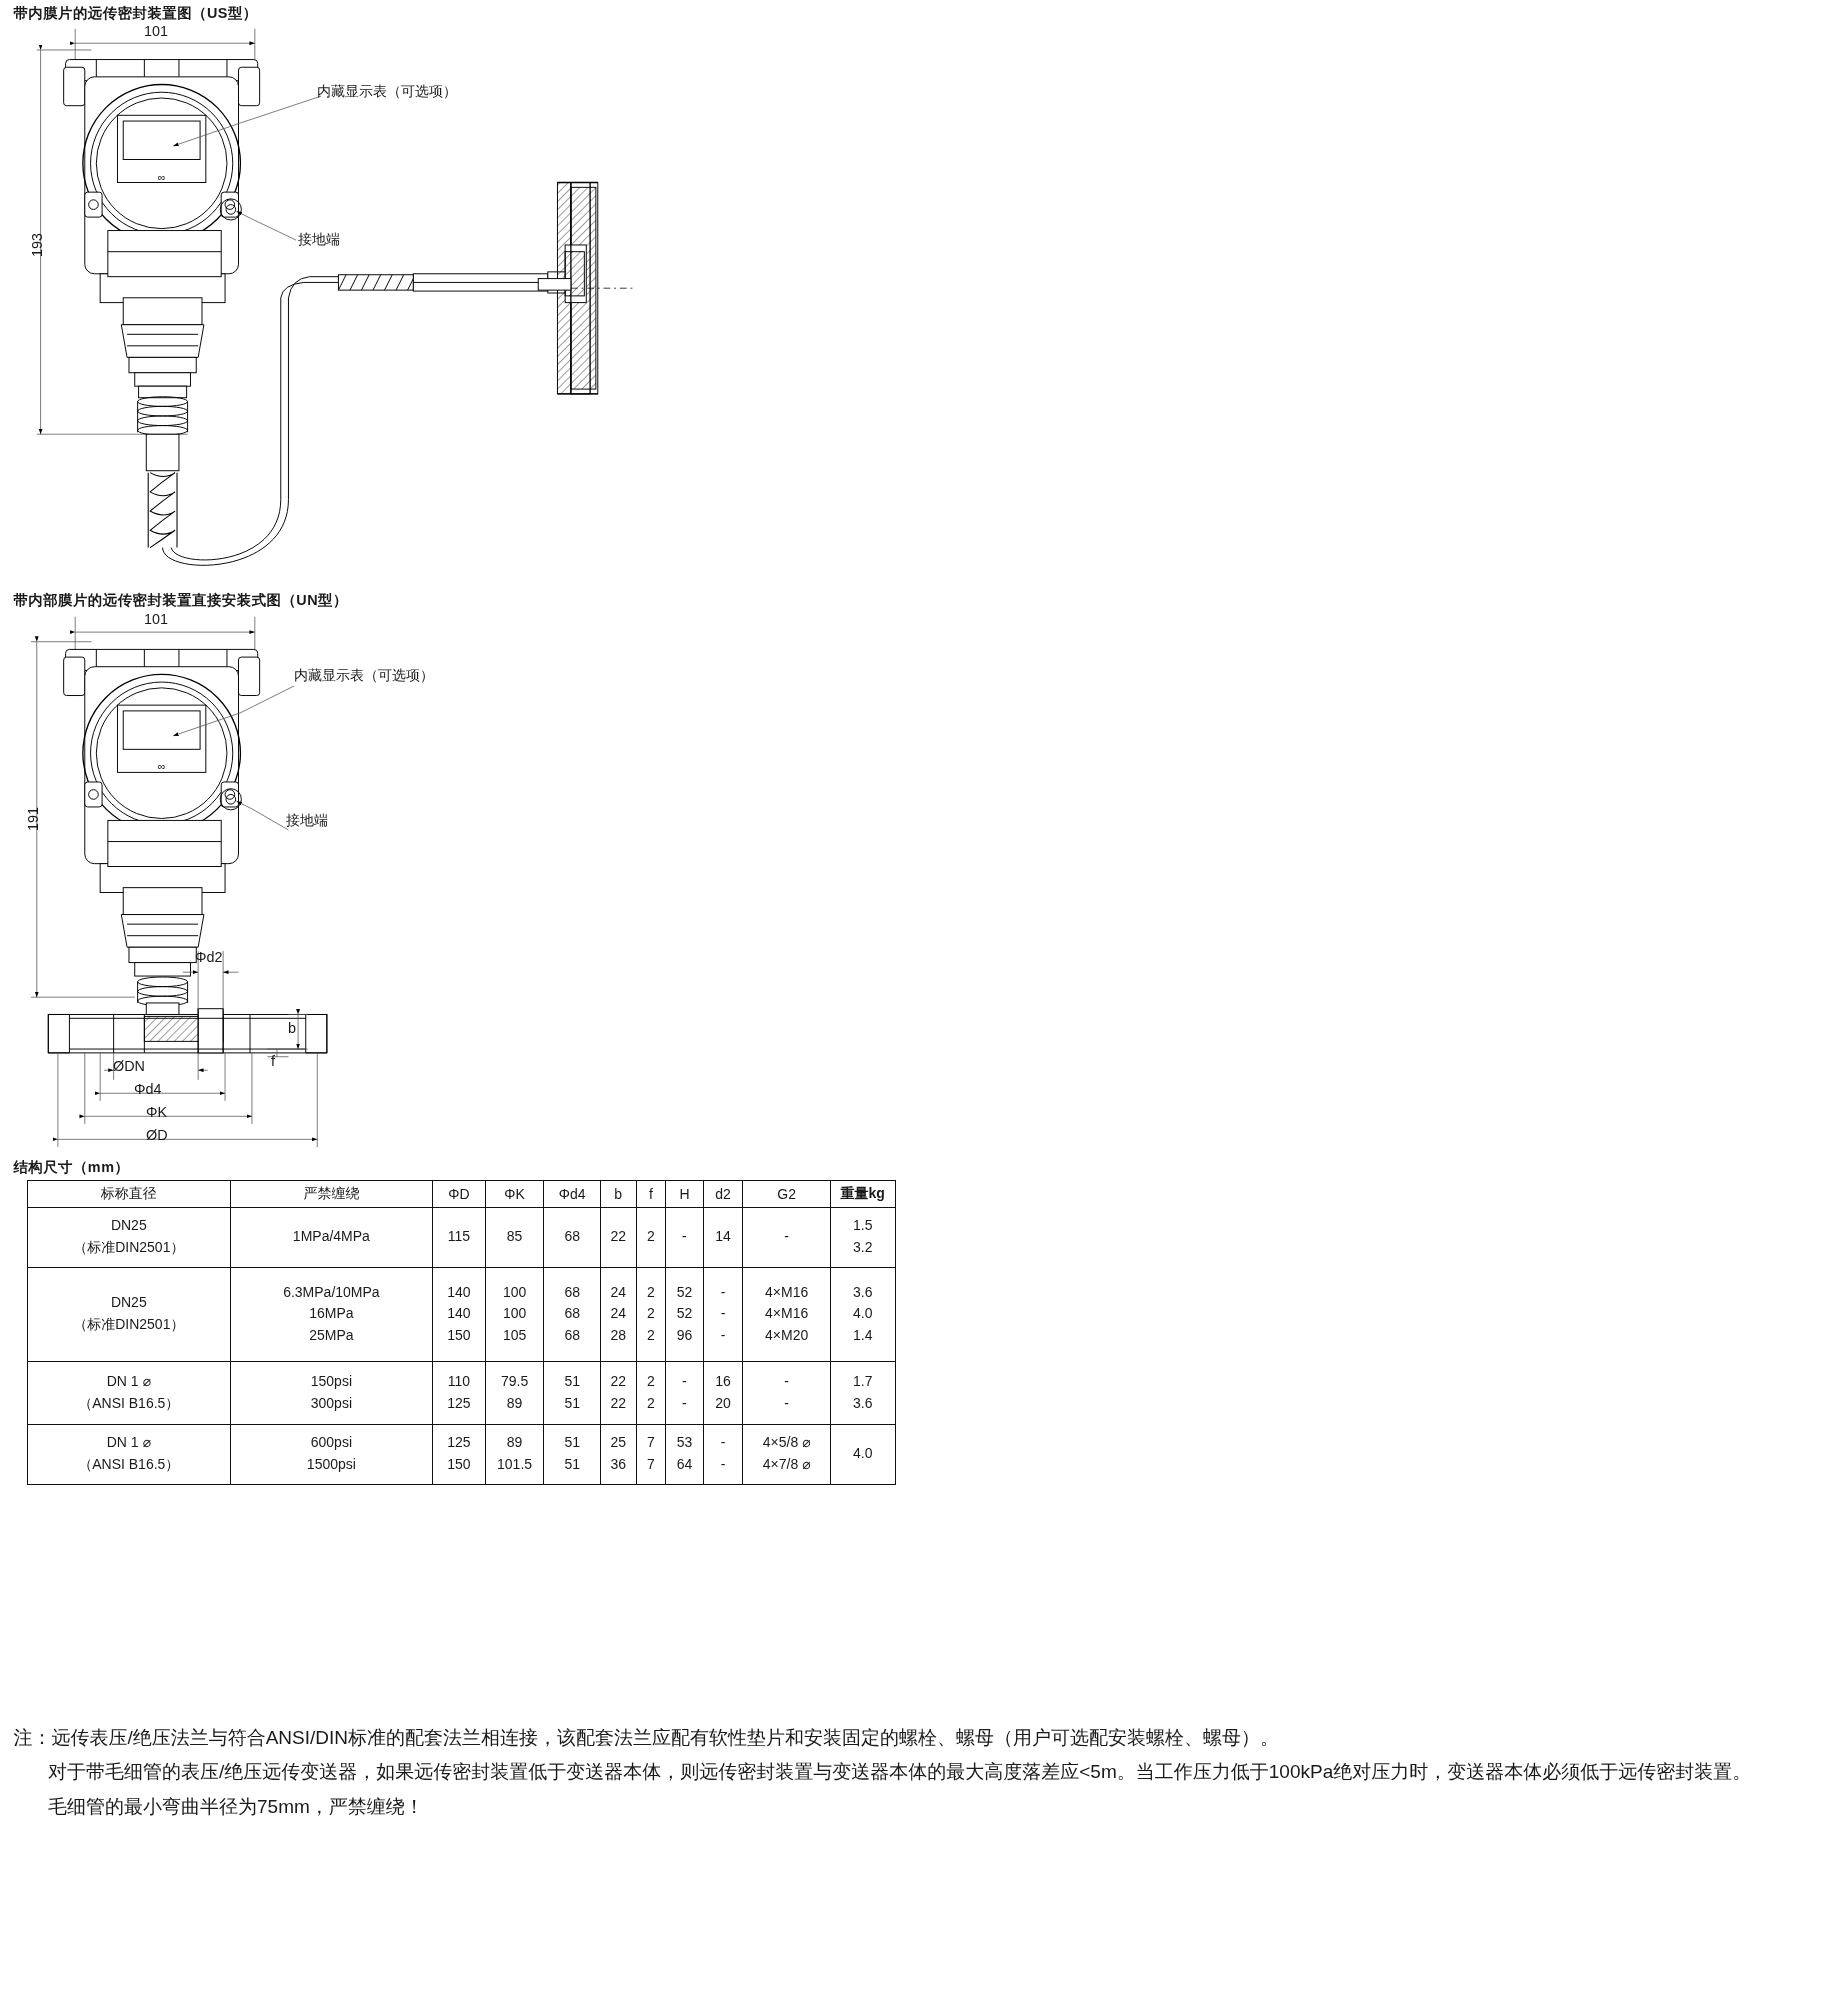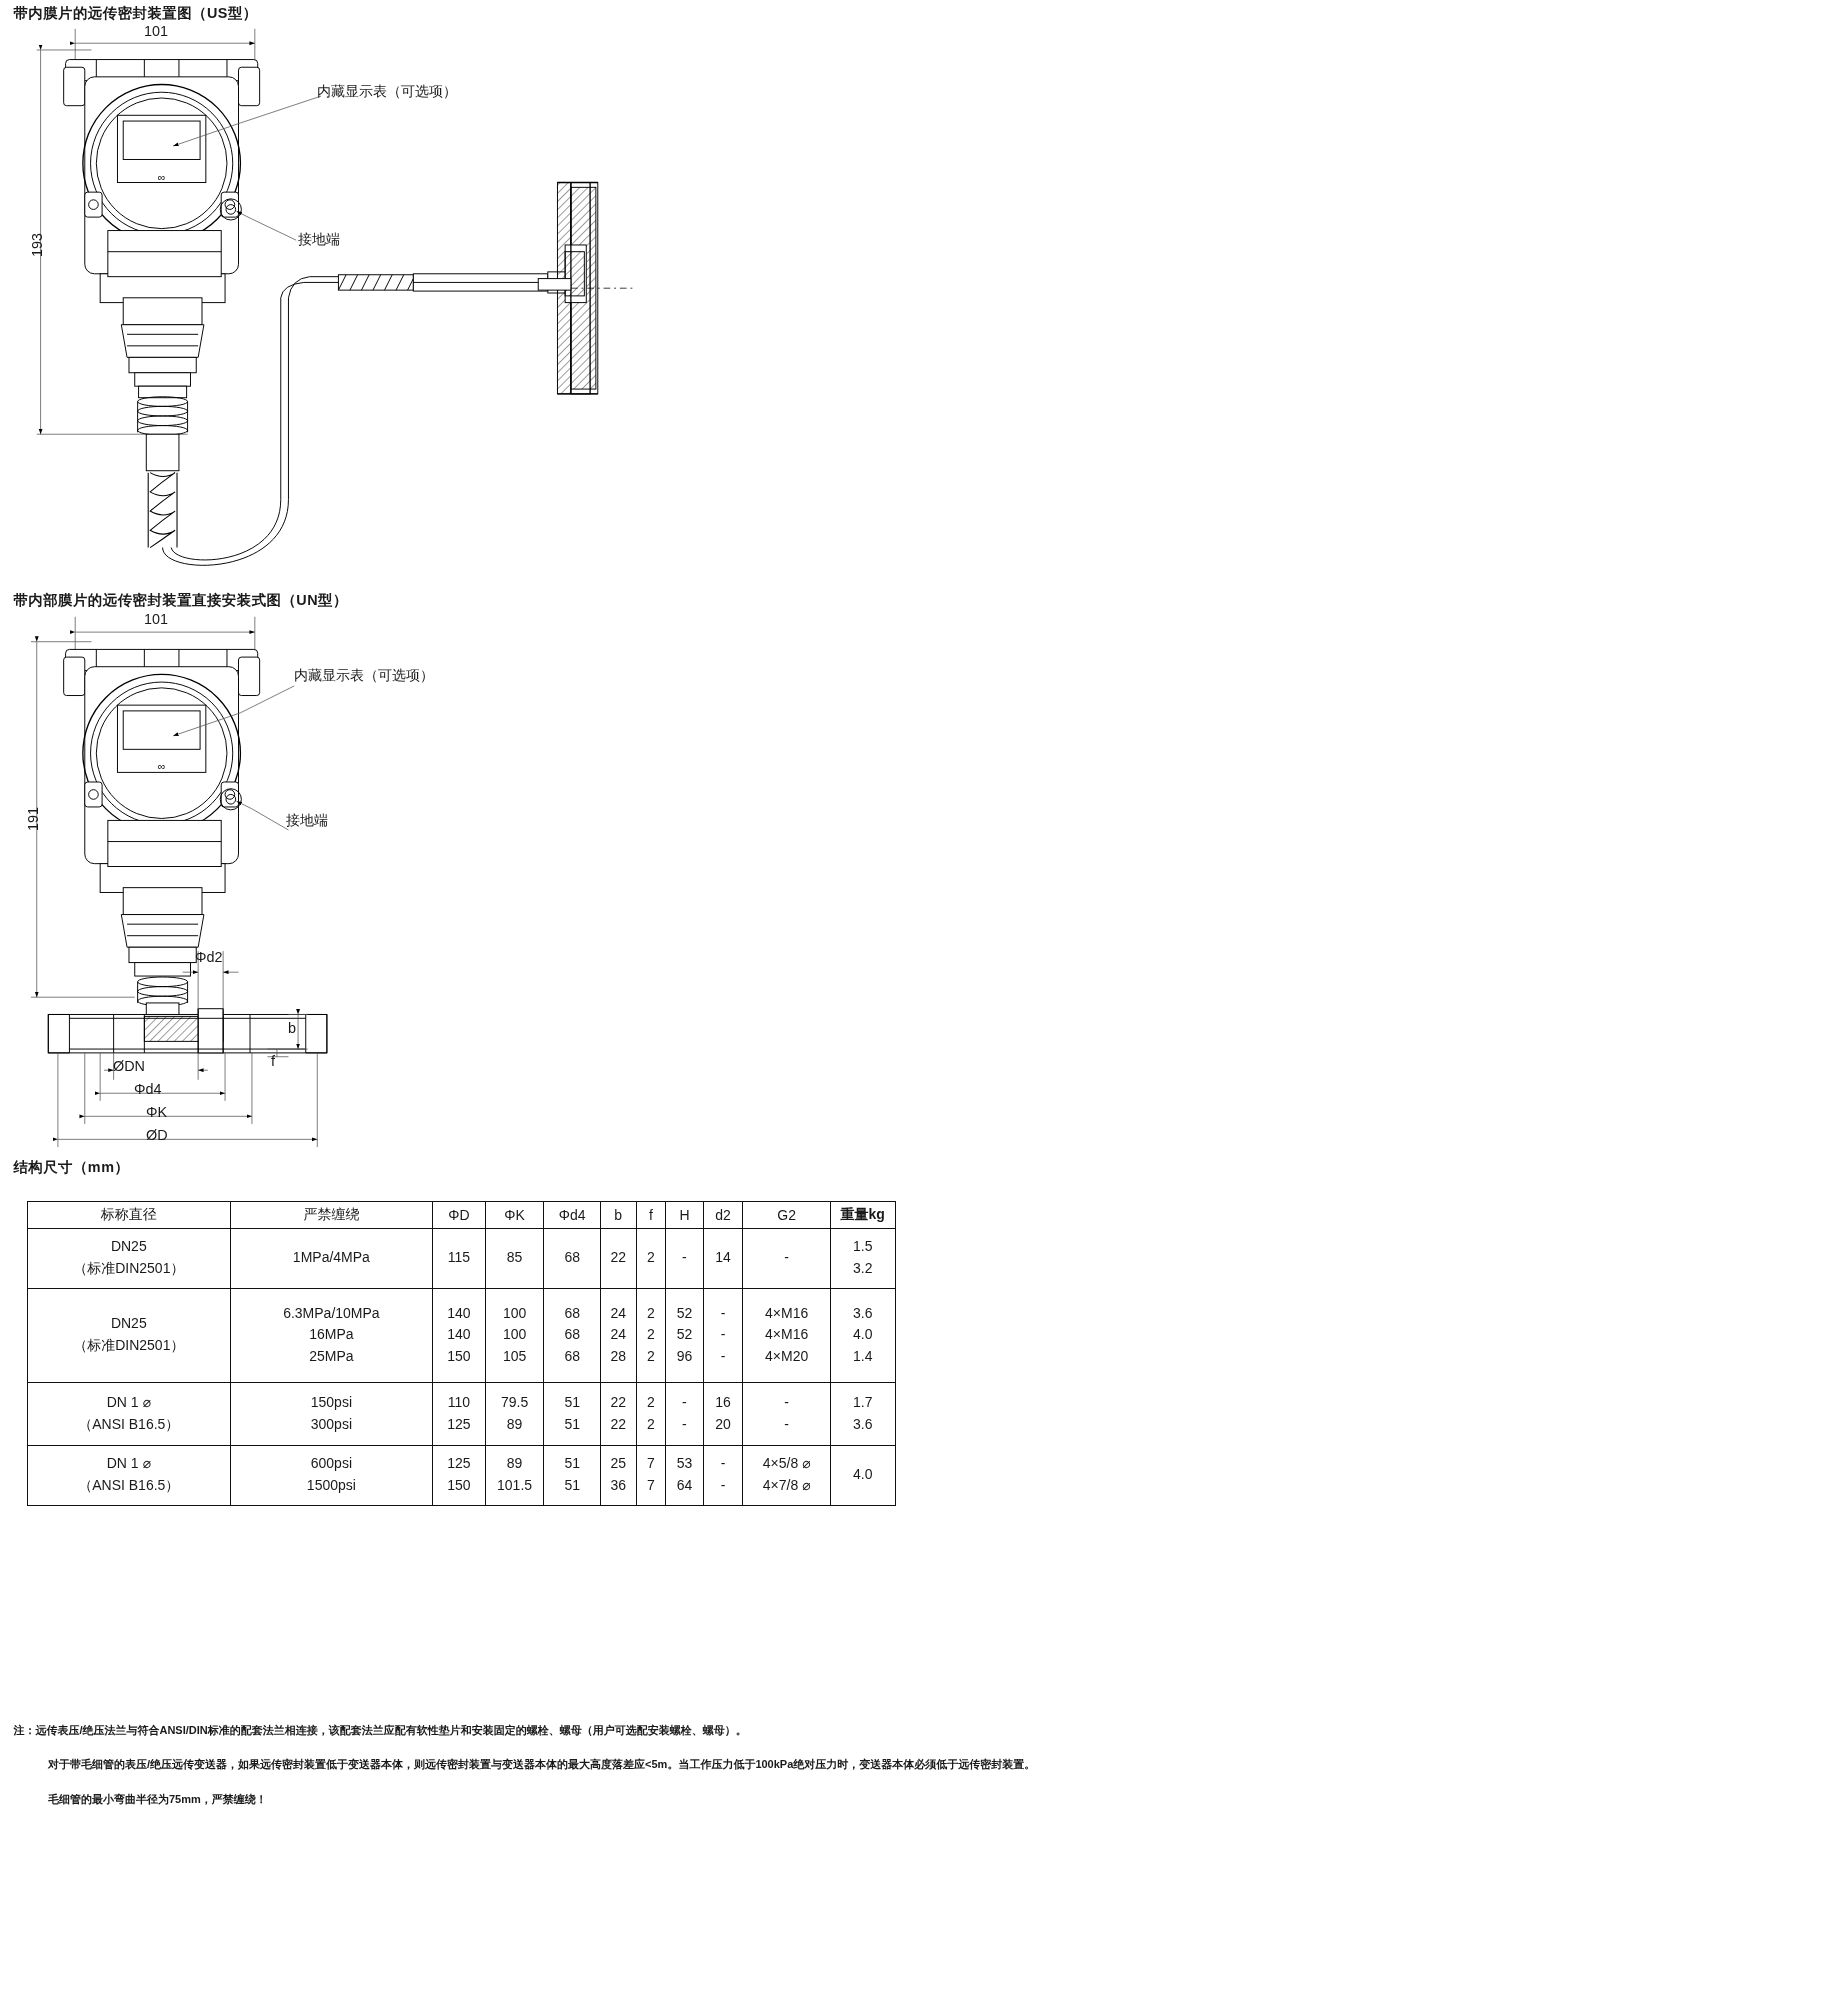--- a/index.html
+++ b/index.html
@@ -18,28 +18,28 @@
   svg{position:absolute;left:0;top:0;overflow:visible;}
   .ln{stroke:#000;fill:none;stroke-width:1;}
   .ln2{stroke:#000;fill:none;stroke-width:1.4;}
   .lnthin{stroke:#555;fill:none;stroke-width:.8;}
   .dash{stroke:#000;fill:none;stroke-width:.8;stroke-dasharray:7 4 2 4;}
   .hatch{fill:url(#hatchPat);stroke:#000;stroke-width:1;}
   .whitefill{fill:#fff;stroke:#000;stroke-width:1;}
 
   
   .tbl-wrap{position:absolute;left:27px;top:1180px;}
-  table.dims{border-collapse:collapse;font-size:14px;margin-top:21px;}
+  table.dims{border-collapse:collapse;font-size:14px;}
   table.dims td,table.dims th{
     border:1px solid #111;text-align:center;vertical-align:middle;
     padding:1.9px 2.9px;font-weight:normal;
   }
   table.dims thead td{font-size:14px;padding:3.8px 4.8px;}
   .cell-multi{line-height:1.55;}
-  .note{position:absolute;font-size:11px;line-height:1.9;font-weight:bold;}
+  .note{position:absolute;font-size:19px;line-height:1.9;}
 </style>
 </head>
 <body>
 
 <svg width="1845" height="2003" viewBox="0 0 1920 2085">
   <defs>
     <pattern id="hatchPat" patternUnits="userSpaceOnUse" width="6" height="6" patternTransform="rotate(45)">
       <line x1="0" y1="0" x2="0" y2="6" stroke="#000" stroke-width="0.8"></line>
     </pattern>
     <pattern id="hatchPat2" patternUnits="userSpaceOnUse" width="6" height="6" patternTransform="rotate(-45)">

